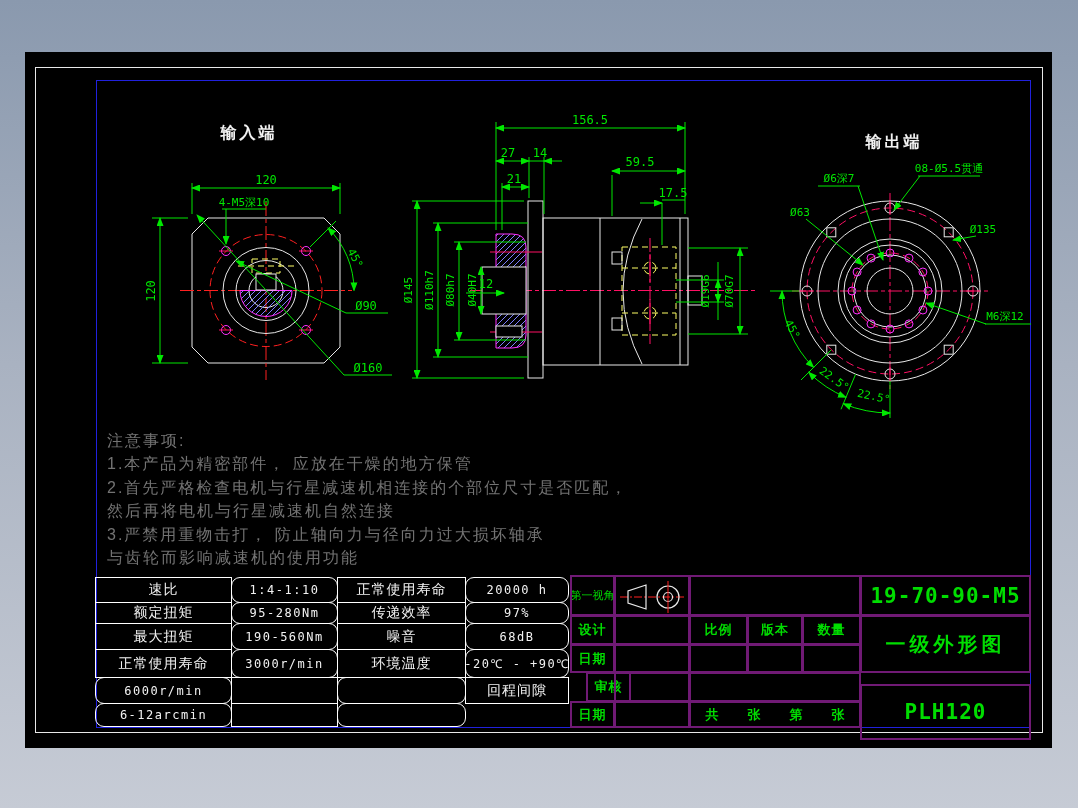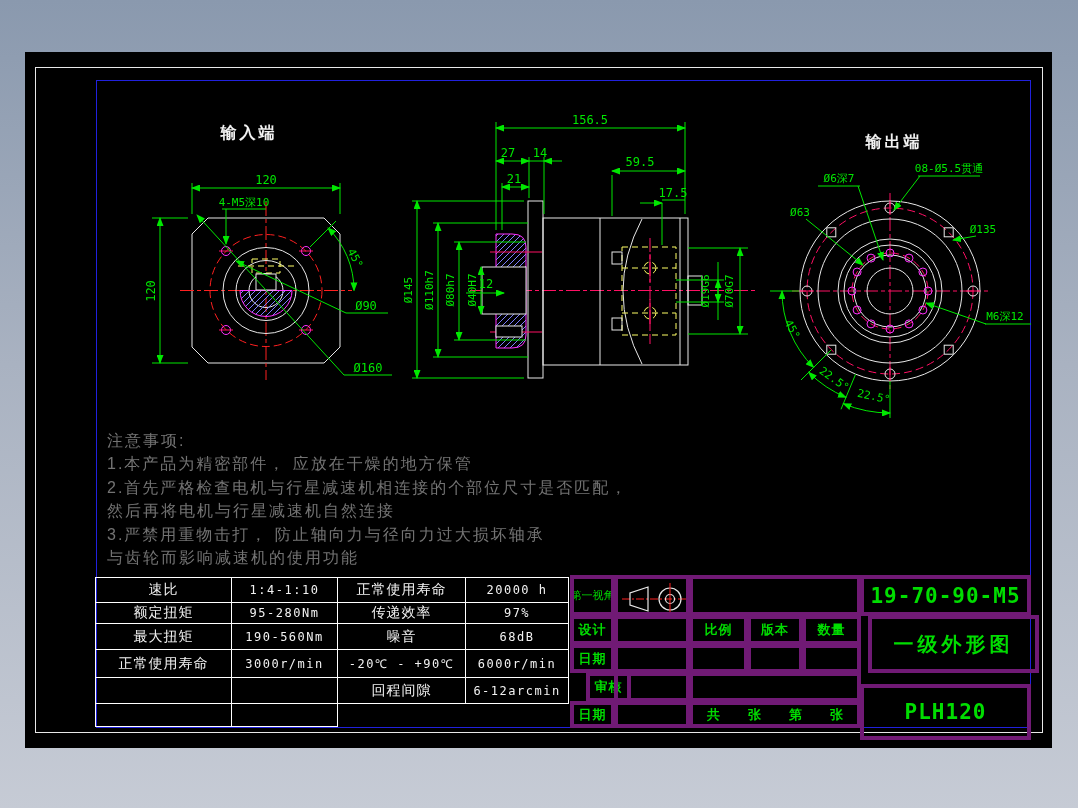--- a/index.html
+++ b/index.html
@@ -29,29 +29,29 @@
   .notes{position:absolute;left:107px;top:429px;width:470px;color:#737373;
     font-size:16px;letter-spacing:2px;}
   .notes .nline{height:23.4px;line-height:23.4px;white-space:nowrap;}
 
   .spec{position:absolute;left:96px;top:577px;width:473px;height:149px;
     display:grid;grid-template-columns:136px 106px 128px 103px;
     grid-template-rows:25px 21px 26px 28px 26px 23px;}
   .spec .cell{border:1px solid #ffffff;margin:0 0 -1px -1px;color:#f2f2f2;
     display:flex;align-items:center;justify-content:center;overflow:hidden;white-space:nowrap;}
   .spec .lab{font-size:14px;letter-spacing:1px;}
-  .spec .val{font-family:"DejaVu Sans Mono",monospace;font-size:12px;letter-spacing:1.5px;}
+  .spec .val{font-family:"DejaVu Sans Mono",monospace;font-size:12px;letter-spacing:1.5px;border-radius:9px;}
 
   .tblock{position:absolute;left:570px;top:575px;width:461px;height:153px;}
-  .tc{position:absolute;border:4px solid #701a75;box-sizing:border-box;color:#00dd00;
+  .tc{position:absolute;border:2px solid #701a75;box-sizing:border-box;color:#00dd00;
       display:flex;align-items:center;justify-content:center;overflow:hidden;white-space:nowrap;}
   .tc.glab{font-size:13px;font-weight:bold;letter-spacing:1px;}
   .tc.small{font-size:11px;letter-spacing:0;}
   .tc.big{font-family:"DejaVu Sans Mono",monospace;font-size:21px;font-weight:bold;letter-spacing:1px;}
-  .tc.cjkbig{font-size:20px;font-weight:bold;letter-spacing:4px;margin-left:8px;}
+  .tc.cjkbig{font-size:20px;font-weight:bold;letter-spacing:4px;}
   .sheets{display:flex;width:100%;justify-content:space-around;font-size:13px;font-weight:bold;}
 </style>
 </head>
 <body>
 
 <div class="sheet">
   <div class="frame-outer"></div>
   <div class="frame-inner"></div>
 </div>
 
@@ -295,20 +295,21 @@
   <div class="cell lab">传递效率</div>
   <div class="cell val">97%</div>
 
   <div class="cell lab">最大扭矩</div>
   <div class="cell val">190-560Nm</div>
   <div class="cell lab">噪音</div>
   <div class="cell val">68dB</div>
 
   <div class="cell lab">正常使用寿命</div>
   <div class="cell val">3000r/min</div>
+  <div class="cell lab">环境温度</div>
   <div class="cell val">-20℃ - +90℃</div>
 
   <div class="cell val">6000r/min</div>
   <div class="cell lab"></div>
   <div class="cell val"></div>
 
   <div class="cell lab">回程间隙</div>
   <div class="cell val">6-12arcmin</div>
   <div class="cell lab"></div>
   <div class="cell val"></div>

